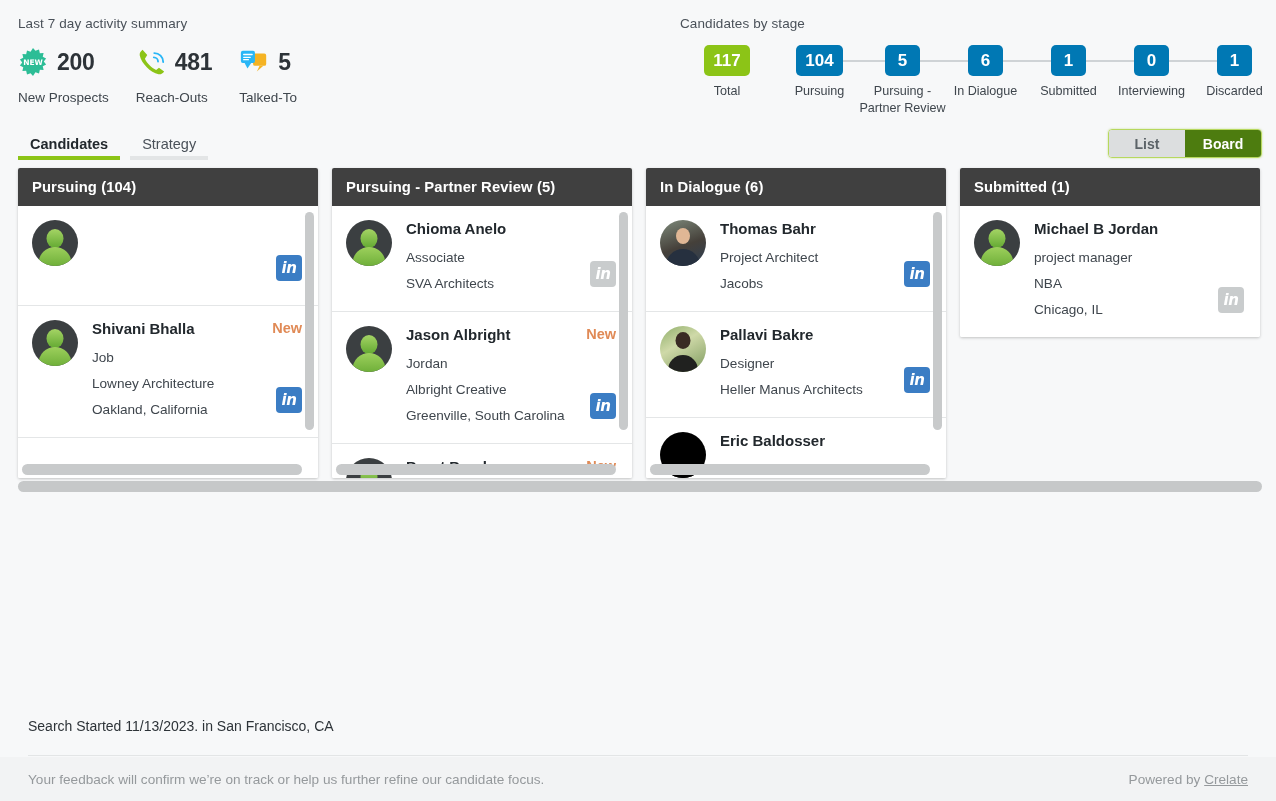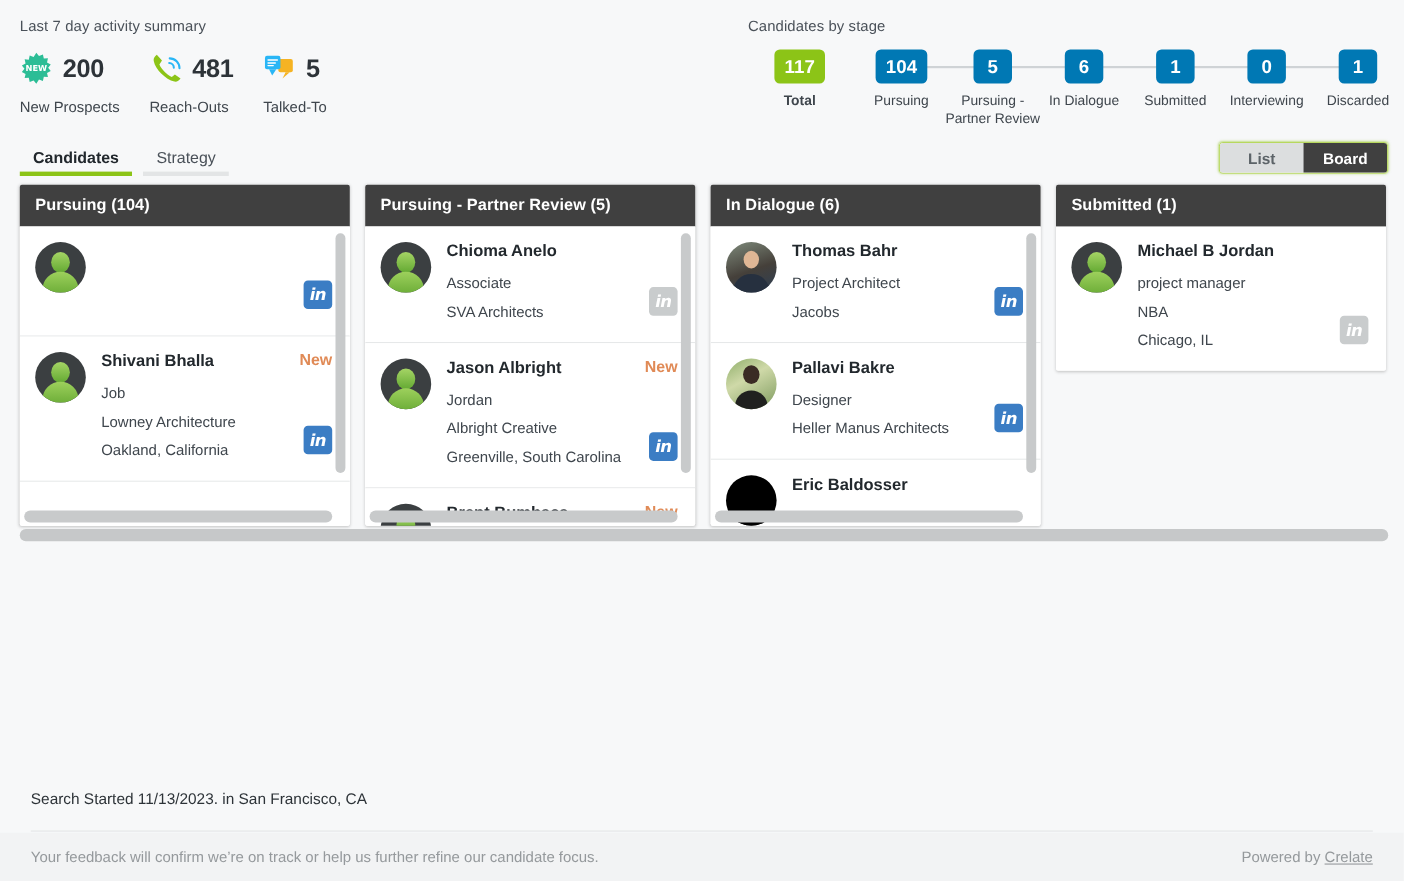--- a/index.html
+++ b/index.html
@@ -39,21 +39,21 @@
   .pill {
     min-width: 35px; height: 31px; border-radius: 5px;
     color: #fff; font-size: 17px; font-weight: bold;
     display: flex; align-items: center; justify-content: center;
     padding: 0 9px; position: relative; z-index: 2;
   }
   .stage-name {
     margin-top: 7px; font-size: 12.6px; color: #3f464d;
     text-align: center; line-height: 17px; width: 96px;
   }
-  .stage.total .stage-name { font-weight: bold; }
+  .stage.total .stage-name { font-weight: normal; }
   .connector {
     position: absolute; top: 15px; height: 2px; background: #cfd3d6;
     left: 50%; width: 83px; z-index: 1;
   }
 
   
   .tabbar {
     display: flex; align-items: flex-end; justify-content: space-between;
     padding: 0 14px 0 18px; height: 38px; position: relative;
   }
@@ -69,21 +69,21 @@
   .viewtoggle {
     display: flex; border-radius: 4px; overflow: hidden;
     border: 1px solid #b7d85e; box-shadow: 0 0 2px rgba(140,196,23,.5);
     height: 29px; margin-bottom: 2px;
   }
   .vt {
     width: 76px; display: flex; align-items: center; justify-content: center;
     font-size: 14px; font-weight: bold; cursor: pointer;
   }
   .vt.off { background: #dcdedf; color: #5c6368; }
-  .vt.on  { background: #404040; color: #fff; }
+  .vt.on  { background: #4d7c0f; color: #fff; }
 
   
   .board-wrap { padding: 8px 14px 0 18px; position: relative; }
   .board { display: flex; gap: 14px; height: 310px; }
   .col {
     width: 300px; display: flex; flex-direction: column;
     background: #fff;
     box-shadow: 0 1px 3px rgba(0,0,0,.22);
     border-radius: 2px; position: relative;
   }

